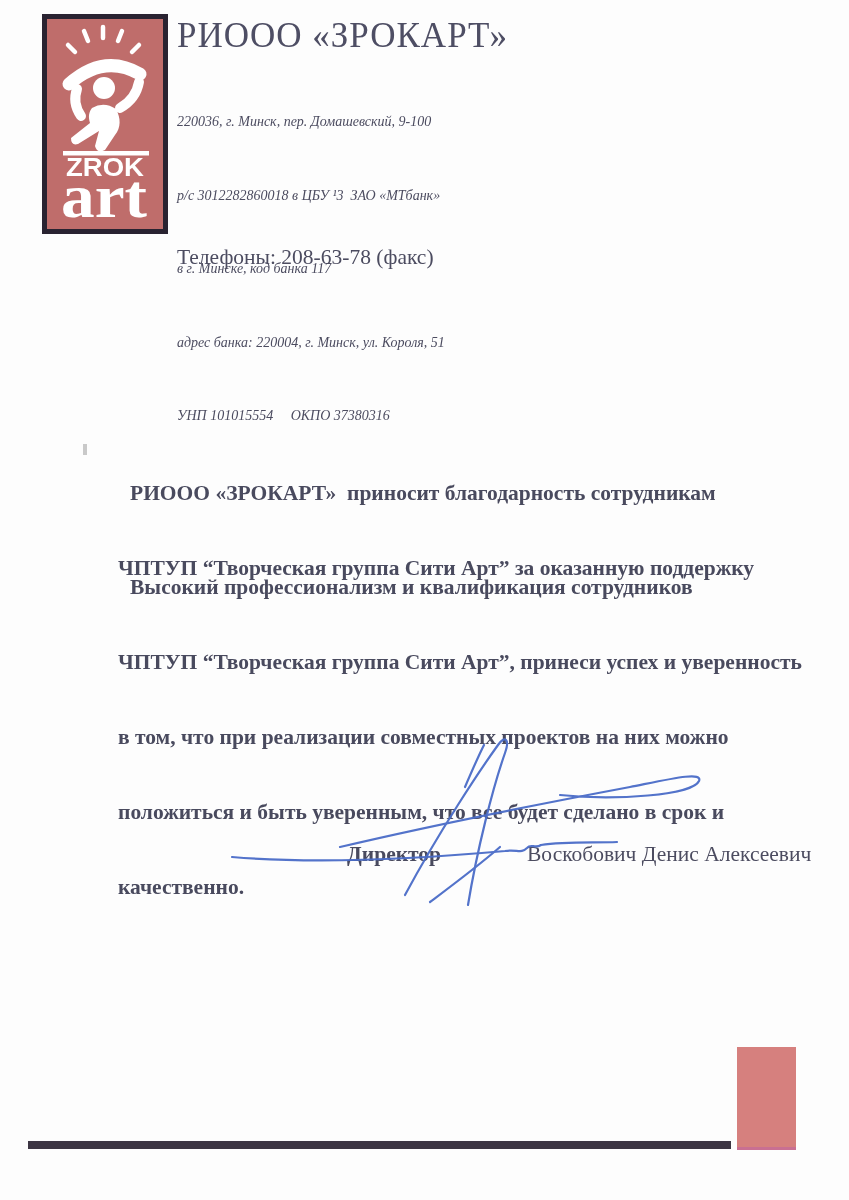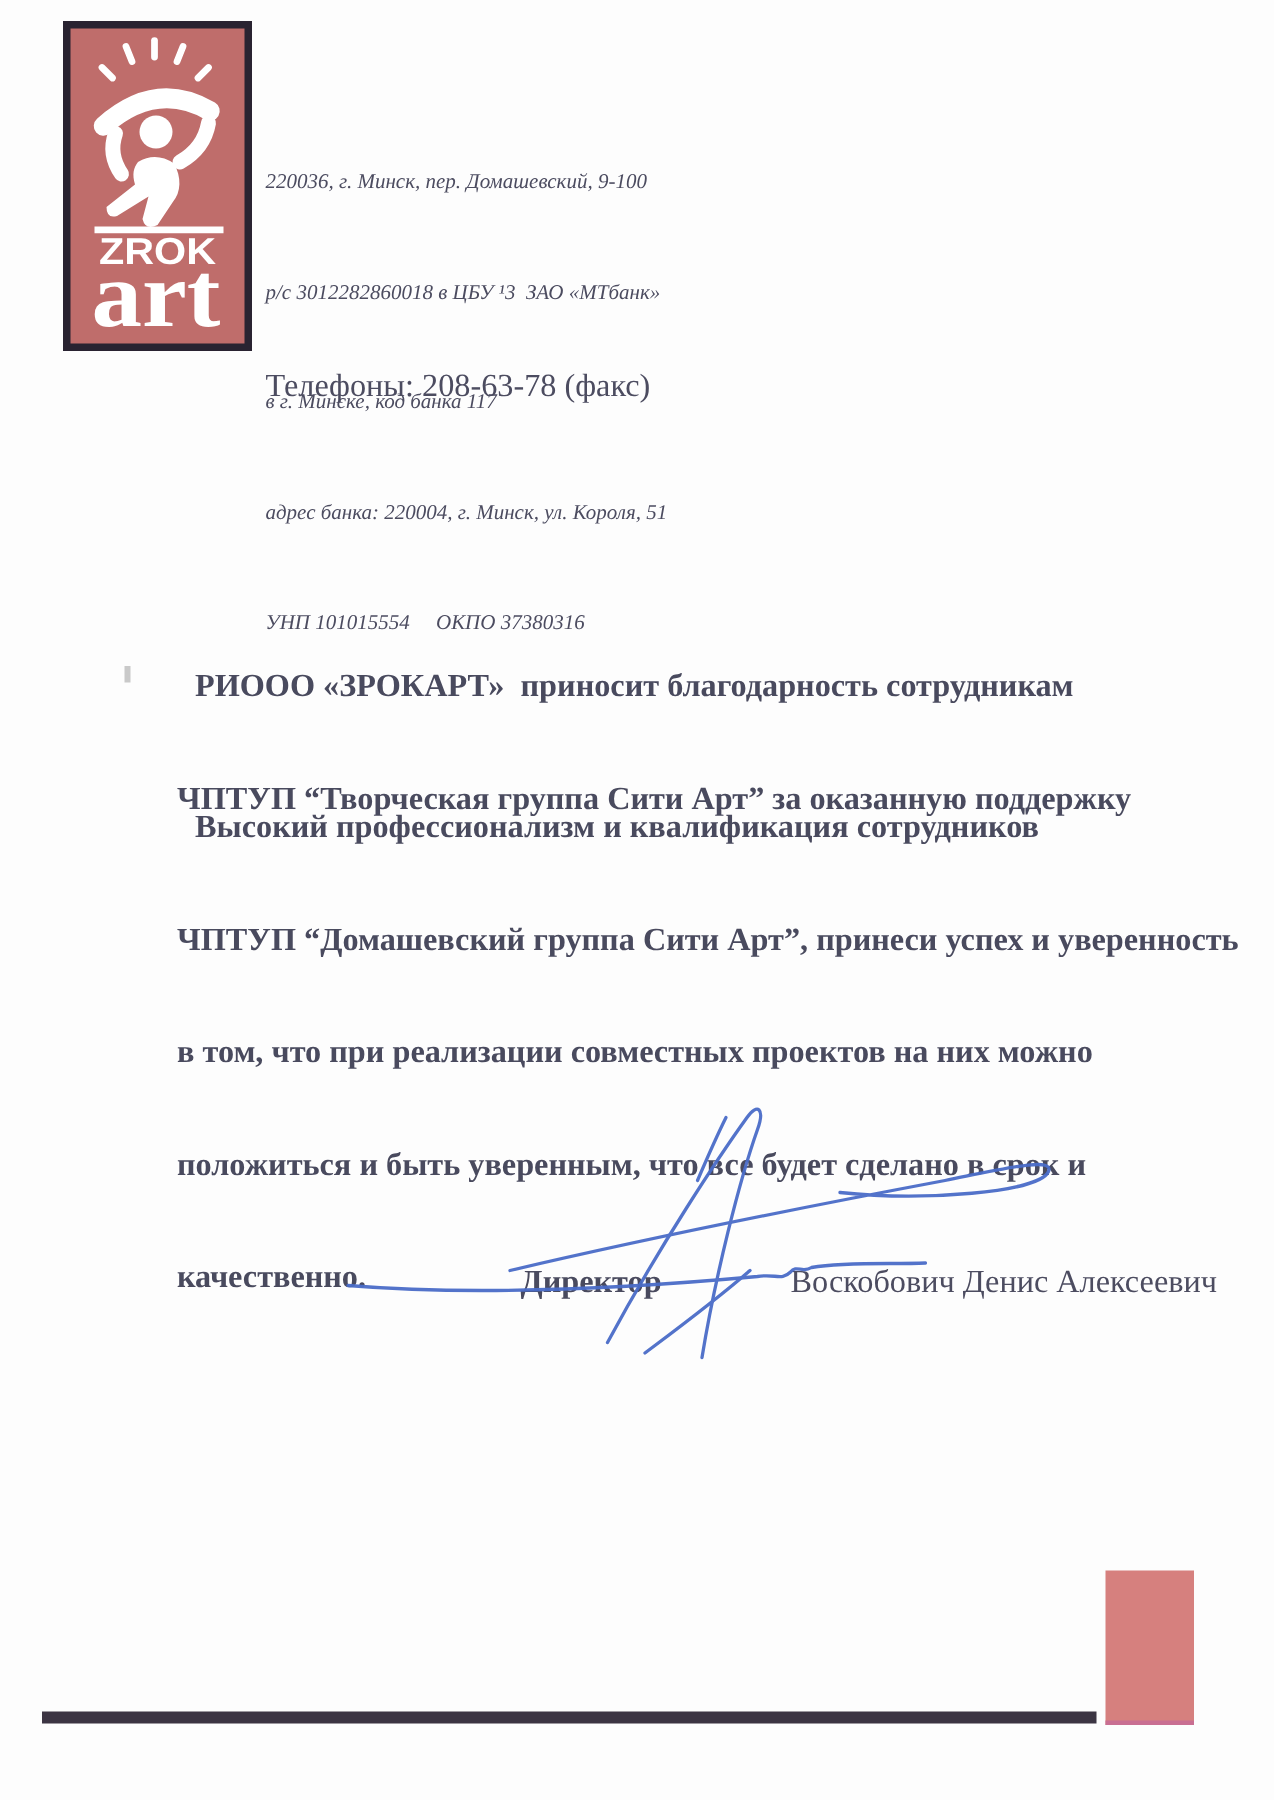--- a/index.html
+++ b/index.html
@@ -29,21 +29,21 @@
   .phone-block {
     position:absolute; left:177px; top:196px;
     font-size:21.5px; line-height:24.5px; white-space:pre;
   }
   
   .para {
     position:absolute; left:118px; width:700px;
     font-weight:bold; font-size:21.5px; line-height:25px;
     color:#494a5e; white-space:pre;
   }
-  .para .line.first { text-indent:12px; }
+  .para .line.first { text-indent:12px;margin-top:36px; }
   .para-1 { top:395px; }
   .para-2 { top:489px; }
   
   .role-label {
     position:absolute; left:308px; top:842px;
     font-weight:bold; font-size:21.5px; color:#494a5e; white-space:nowrap;margin-left:39px;
   }
   .director-name {
     position:absolute; left:527px; top:842px;
     font-size:21.5px; color:#4c4c60; white-space:nowrap;
@@ -76,41 +76,42 @@
         <path d="M30,70 Q25,84 34,97" stroke="#ffffff" stroke-width="10" stroke-linecap="round" fill="none"></path>
         <path d="M92,63 Q89,80 73,89" stroke="#ffffff" stroke-width="10" stroke-linecap="round" fill="none"></path>
         <path d="M45,89 Q57,82 69,90 C74,99 74,109 68,116 L58,131 Q50,135 48,127 L52,112 L31,125 Q24,127 24,119 L43,104 C41,97 42,93 45,89 Z" fill="#ffffff"></path>
       </g>
       <rect x="16" y="132" width="86" height="4.5" fill="#ffffff"></rect>
       <text x="58" y="157" text-anchor="middle" textLength="78" lengthAdjust="spacingAndGlyphs" font-family="Liberation Sans, sans-serif" font-weight="bold" font-size="25" fill="#ffffff">ZROK</text>
       <text x="57" y="198" text-anchor="middle" textLength="86" lengthAdjust="spacingAndGlyphs" font-family="Liberation Serif, serif" font-weight="bold" font-size="62" fill="#ffffff">art</text>
     </svg>
   </div>
 
+  <div class="company-title">РИООО «ЗРОКАРТ»</div>
 
   <div class="address-block">
     <div class="line">220036, г. Минск, пер. Домашевский, 9-100</div>
     <div class="line">р/с 3012282860018 в ЦБУ ¹3  ЗАО «МТбанк»</div>
     <div class="line">в г. Минске, код банка 117</div>
     <div class="line">адрес банка: 220004, г. Минск, ул. Короля, 51</div>
     <div class="line">УНП 101015554&nbsp;&nbsp;&nbsp;&nbsp; ОКПО 37380316</div>
   </div>
 
   <div class="phone-block">
     <div class="line">Телефоны: 208-63-78 (факс)</div>
   </div>
 
   <div class="para para-1">
     <div class="line first">РИООО «ЗРОКАРТ»  приносит благодарность сотрудникам</div>
     <div class="line">ЧПТУП “Творческая группа Сити Арт” за оказанную поддержку</div>
   </div>
 
   <div class="para para-2">
     <div class="line first">Высокий профессионализм и квалификация сотрудников</div>
-    <div class="line">ЧПТУП “Домашевский группа Сити Арт”, принеси успех и уверенность</div>
+    <div class="line">ЧПТУП “Творческая группа Сити Арт”, принеси успех и уверенность</div>
     <div class="line">в том, что при реализации совместных проектов на них можно</div>
     <div class="line">положиться и быть уверенным, что все будет сделано в срок и</div>
     <div class="line">качественно.</div>
   </div>
 
   <div class="role-label">Директор</div>
   <div class="director-name">Воскобович Денис Алексеевич</div>
 
   <svg class="signature-svg" viewBox="0 0 500 200">
     <g fill="none" stroke-width="2.2" stroke-linecap="round" opacity="0.95" stroke="#4a6cc8">

